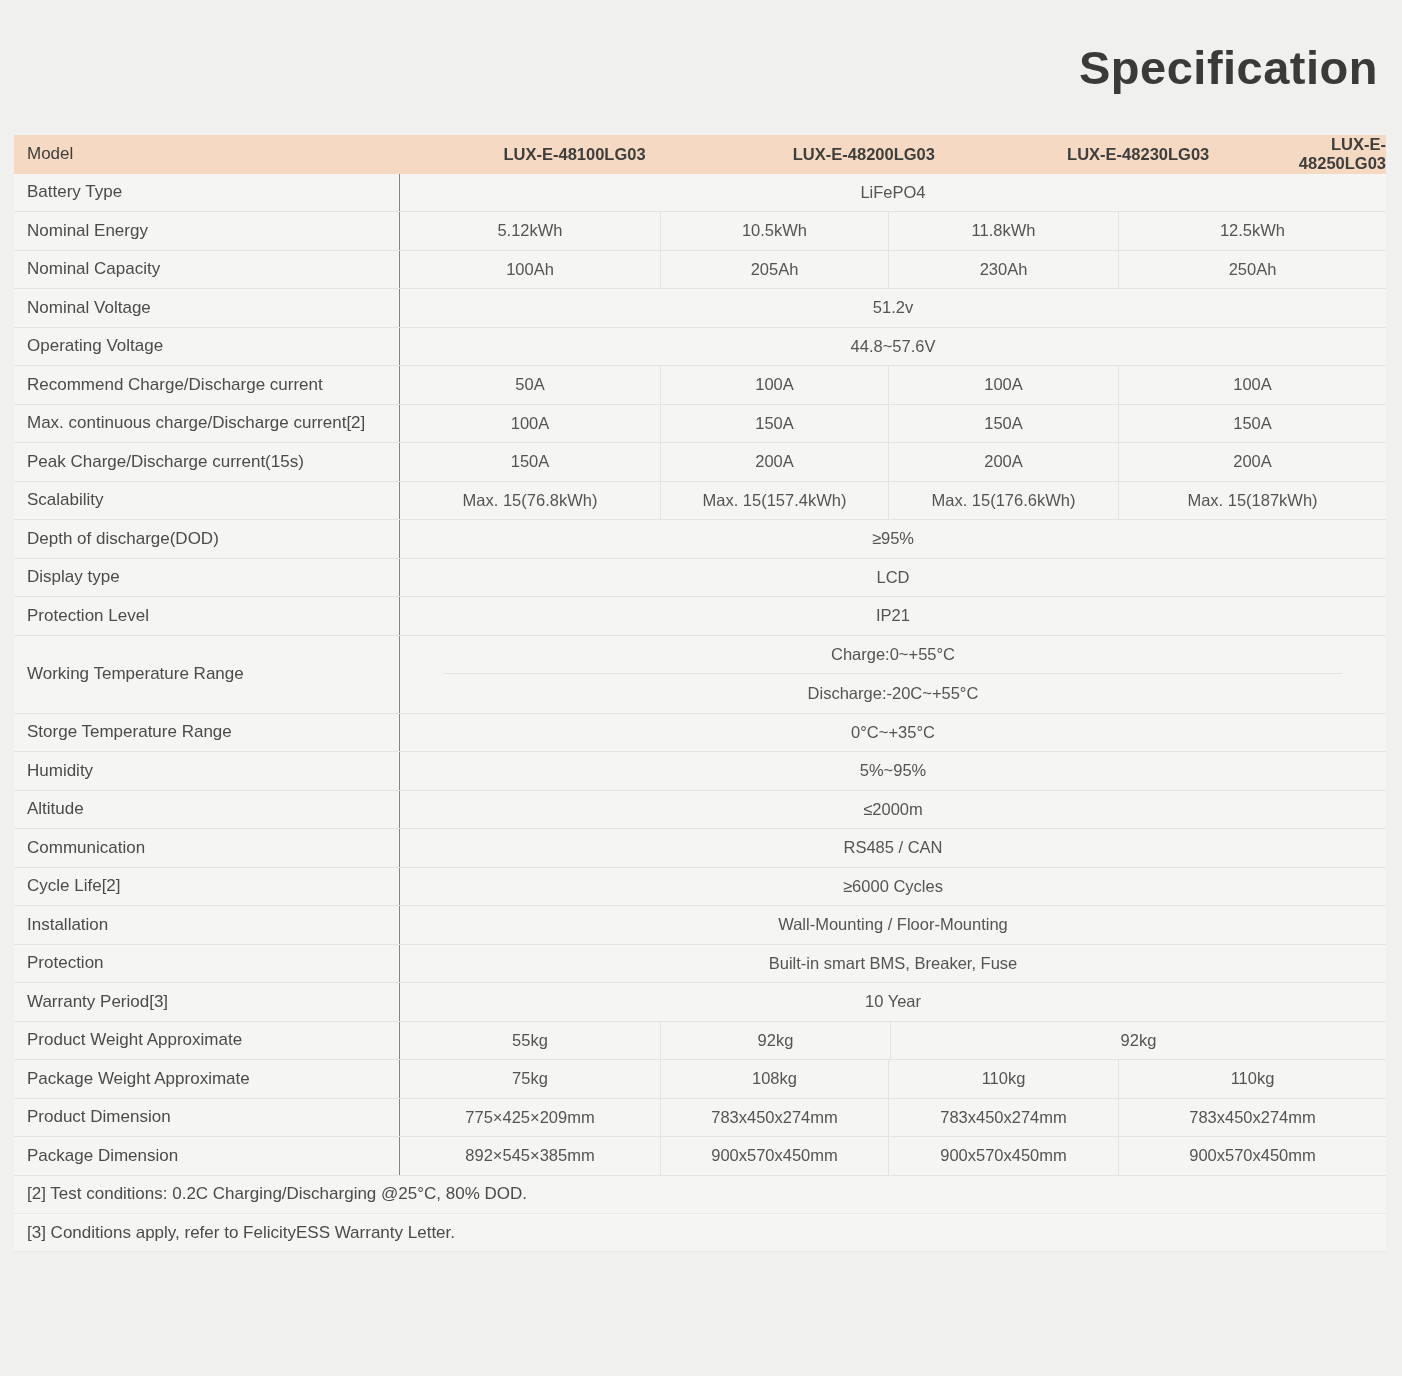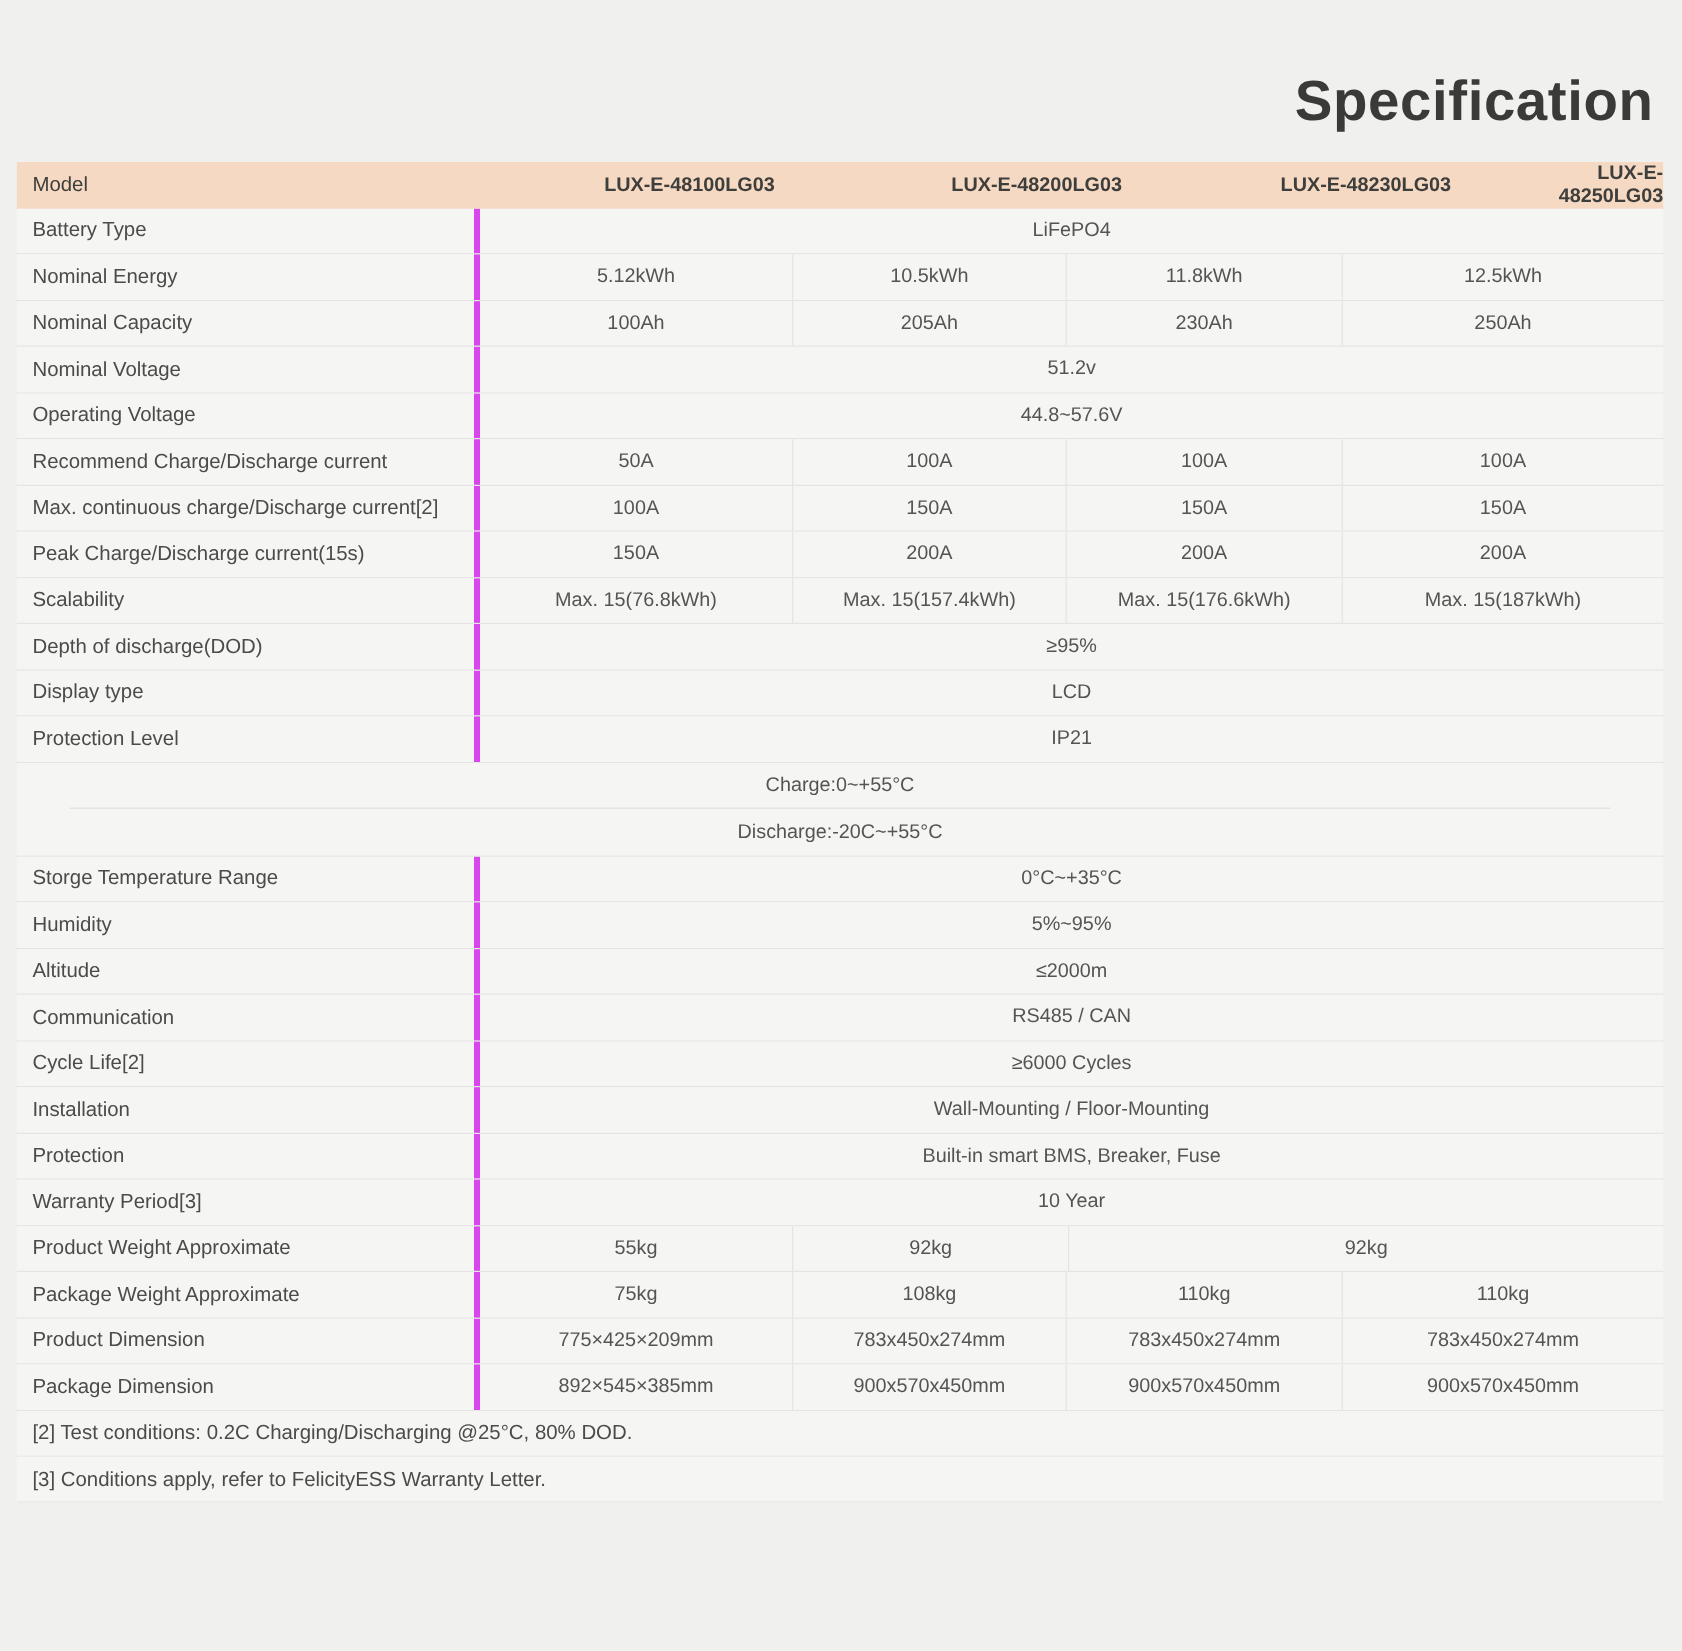--- a/index.html
+++ b/index.html
@@ -18,21 +18,20 @@
     height: 1376px;
   }
   .title {
     position: absolute;
     top: 40px;
     right: 24px;
     font-size: 47px;
     font-weight: 600;
     color: #3a3a38;
     letter-spacing: 0.5px;
-    margin-top: 16px;
   }
   .spec-table {
     position: absolute;
     left: 14px;
     top: 135px;
     width: 1372px;
     font-size: 17px;
     color: #4d4d4b;
   }
   .row {
@@ -48,21 +47,21 @@
     border-bottom: none;
     gap: 46px;
   }
   .label-cell {
     width: 386px;
     box-sizing: border-box;
     padding-left: 13px;
     padding-right: 6px;
     display: flex;
     align-items: center;
-    border-right: 5px solid #d946ef;
+    border-right: 1px solid #d946ef;
     color: #4b4b49;
   }
   .header-row .label-cell {
     border-right: none;
     color: #3e3e3c;
   }
   .cell {
     box-sizing: border-box;
     display: flex;
     align-items: center;
@@ -197,20 +196,21 @@
       </div>
       <div class="row">
         <div class="label-cell">Display type</div>
         <div class="merged-cell">LCD</div>
       </div>
       <div class="row">
         <div class="label-cell">Protection Level</div>
         <div class="merged-cell">IP21</div>
       </div>
       <div class="row">
+        <div class="label-cell">Working Temperature Range</div>
         <div class="stack-value">
           <div class="stack-line first">Charge:0~+55°C</div>
           <div class="stack-line">Discharge:-20C~+55°C</div>
         </div>
       </div>
       <div class="row">
         <div class="label-cell">Storge Temperature Range</div>
         <div class="merged-cell">0°C~+35°C</div>
       </div>
       <div class="row">

